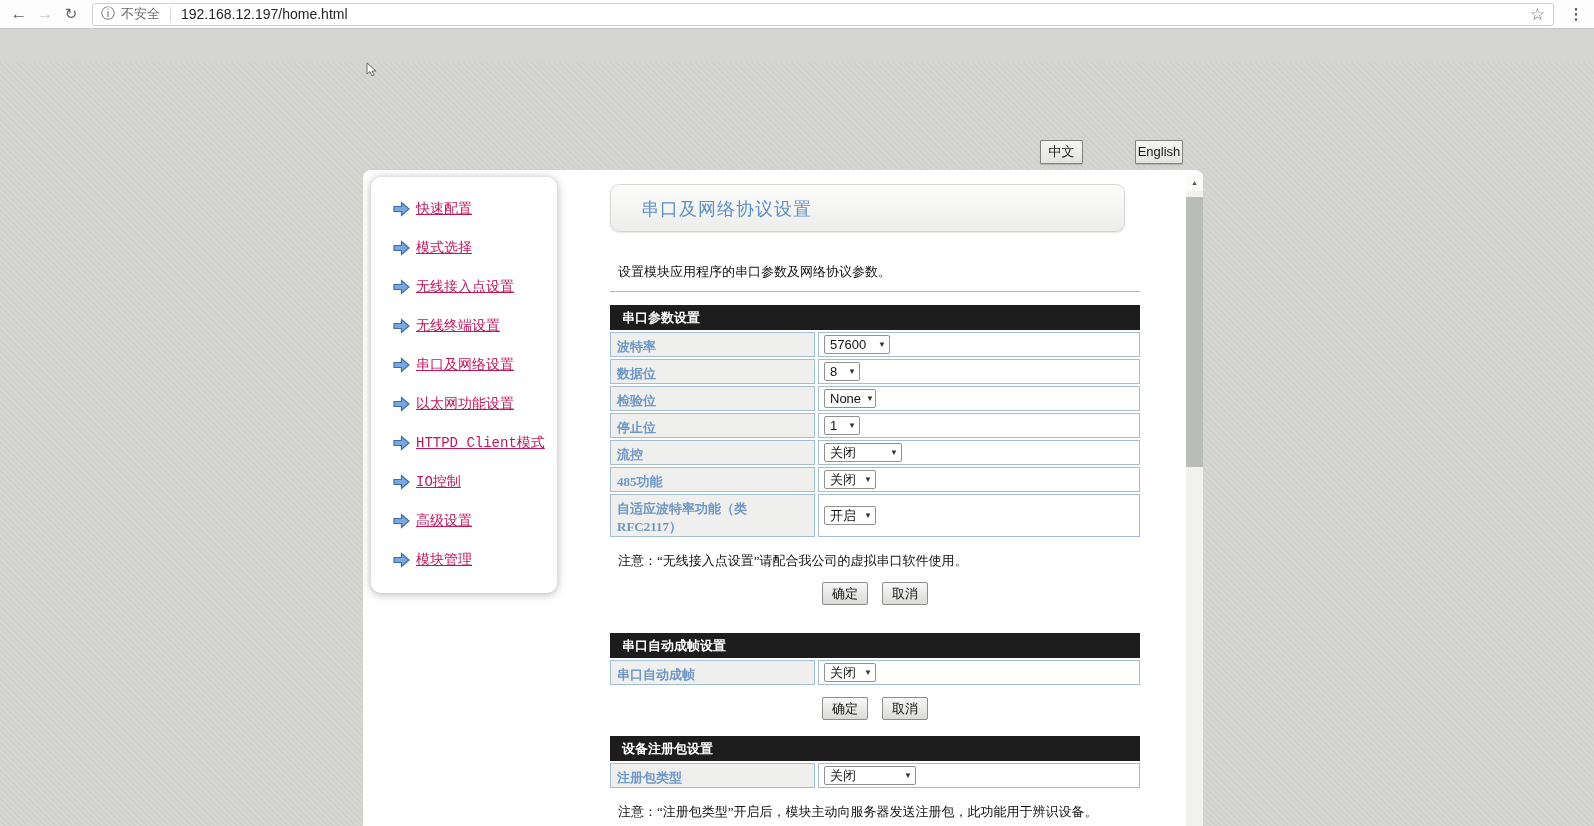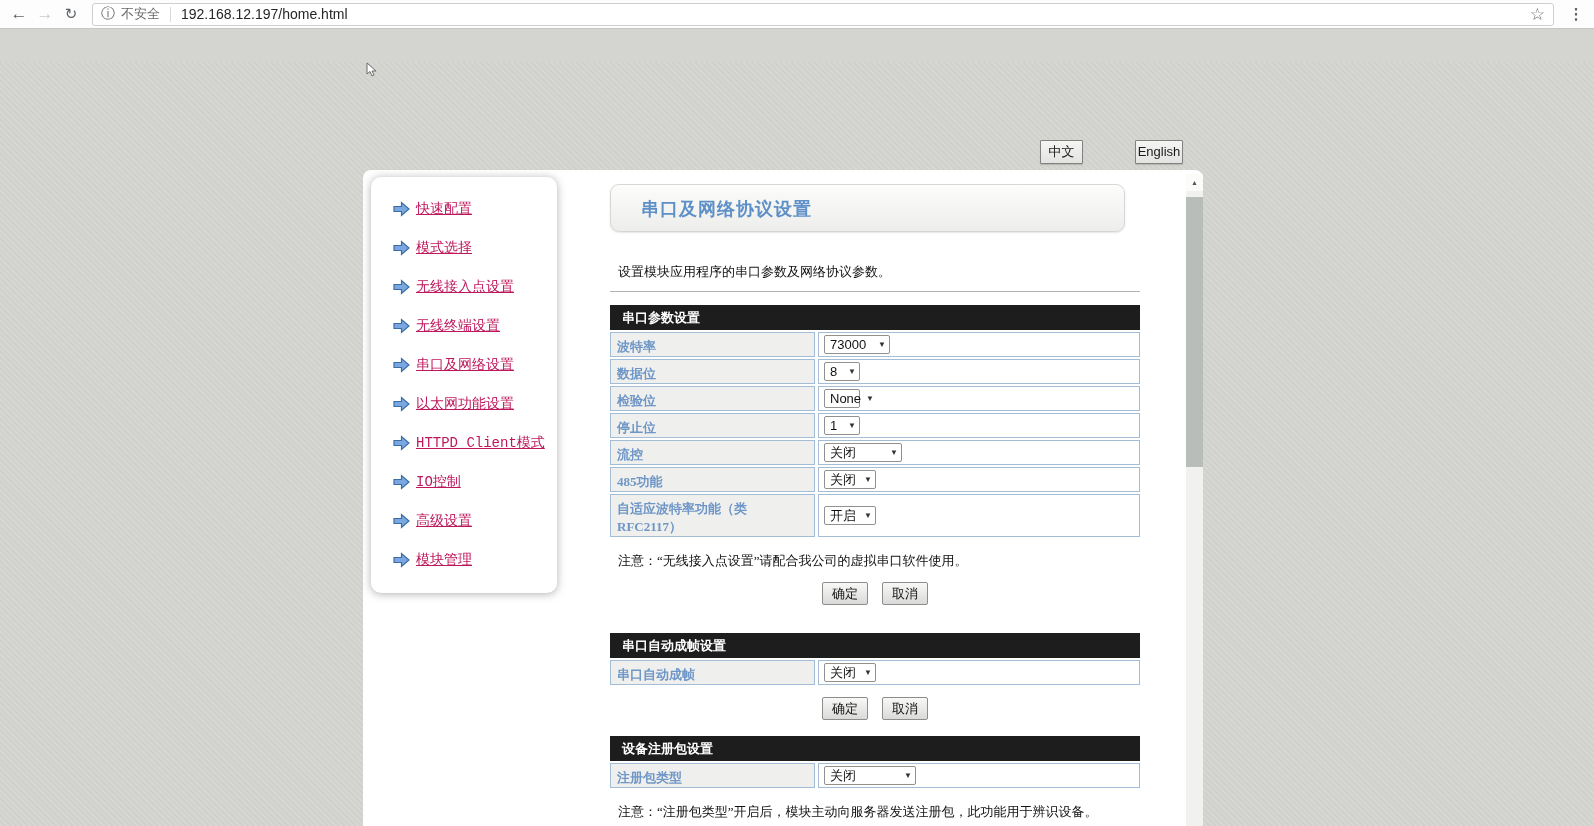--- a/index.html
+++ b/index.html
@@ -45,38 +45,38 @@
              border-radius:10px; box-shadow:0 1px 9px rgba(110,110,110,.55); padding-top:22px; }
   .side-item { display:flex; align-items:center; height:19px; margin:0 0 20px 21px; cursor:pointer; }
   .side-item .arrow { width:19px; height:16px; margin-right:5px; flex:none; }
   .side-item a { font-size:14px; color:#be185d; text-decoration:underline; font-family:Liberation Mono, monospace; }
 
   
   .content { position:absolute; left:247px; top:14px; width:530px; }
   .title-box { width:515px; height:48px; border:1px solid #d6d6d4; border-radius:9px;
                background:linear-gradient(#fcfcfb,#ededeb); box-shadow:inset 0 1px 0 #fff, 0 1px 2px rgba(0,0,0,.10); }
   .title-box span { display:inline-block; margin:12px 0 0 30px; font-family:"Liberation Sans",sans-serif;
-                    font-weight:bold; font-size:18px; color:#5e90c8; letter-spacing:1px; }
+                    font-weight:normal; font-size:18px; color:#5e90c8; letter-spacing:1px; }
   .desc { margin:31px 0 0 8px; font-size:13px; color:#111; }
   .rule { margin-top:10px; border:0; border-top:1px solid #b3b3b1; width:530px; }
 
   .tbl { margin-top:13px; width:530px; }
   .tbl-header { background:#1d1d1d; color:#fff; font-family:"Liberation Sans",sans-serif;
                 font-weight:bold; font-size:13px; padding:4px 8px 3px 12px; }
   .tbl-row { display:flex; margin-top:2px; }
   .cell-label { width:205px; background:#efefee; border:1px solid #a3bdd6; color:#6e96c6;
                 font-weight:bold; font-size:13px; padding:5px 6px 0 6px; }
   .cell-value { flex:1; margin-left:3px; background:#fff; border:1px solid #a3bdd6;
                 padding:2px 5px; display:flex; align-items:center; }
 
   .select { display:inline-flex; align-items:center; justify-content:space-between;
             border:1px solid #919191; border-radius:2px; background:#fff; height:19px;
             padding:0 3px 0 5px; font:13px "Liberation Sans",sans-serif; color:#111; cursor:pointer; }
   .select .arr { font-size:8px; color:#333; margin-left:5px; }
-  .w64{width:66px} .w34{width:36px} .w52{width:36px} .w76{width:78px} .w50{width:52px} .w90{width:92px}
+  .w64{width:66px} .w34{width:36px} .w52{width:52px} .w76{width:78px} .w50{width:52px} .w90{width:92px}
 
   .note { margin:15px 0 0 8px; font-size:13px; color:#111; }
   .btn-row { display:flex; justify-content:center; gap:14px; margin-top:12px; }
   .btn { min-width:40px; height:23px; background:linear-gradient(#f8f8f7,#dadad8);
          border:1px solid #8d8d8d; border-radius:2px; font-size:13px; color:#111;
          font-family:"Liberation Serif",serif; padding:0 9px; cursor:pointer; }
   .gap28 { margin-top:28px; }
 
   
   .scrollbar { position:absolute; right:0; top:4px; width:17px; height:678px; background:#f1f1ef; }
@@ -185,21 +185,21 @@
       <div class="desc">设置模块应用程序的串口参数及网络协议参数。</div>
       <hr class="rule">
 
       <div class="tbl">
         <div class="tbl-header">串口参数设置</div>
 
         <div class="tbl-row">
           <div class="cell-label">波特率</div>
           <div class="cell-value">
             <span class="select w64">
-              <span>73000</span>
+              <span>57600</span>
                 <span class="arr">▼</span>
             </span>
           </div>
         </div>
         <div class="tbl-row">
           <div class="cell-label">数据位</div>
           <div class="cell-value">
             <span class="select w34">
               <span>8</span>
                 <span class="arr">▼</span>

